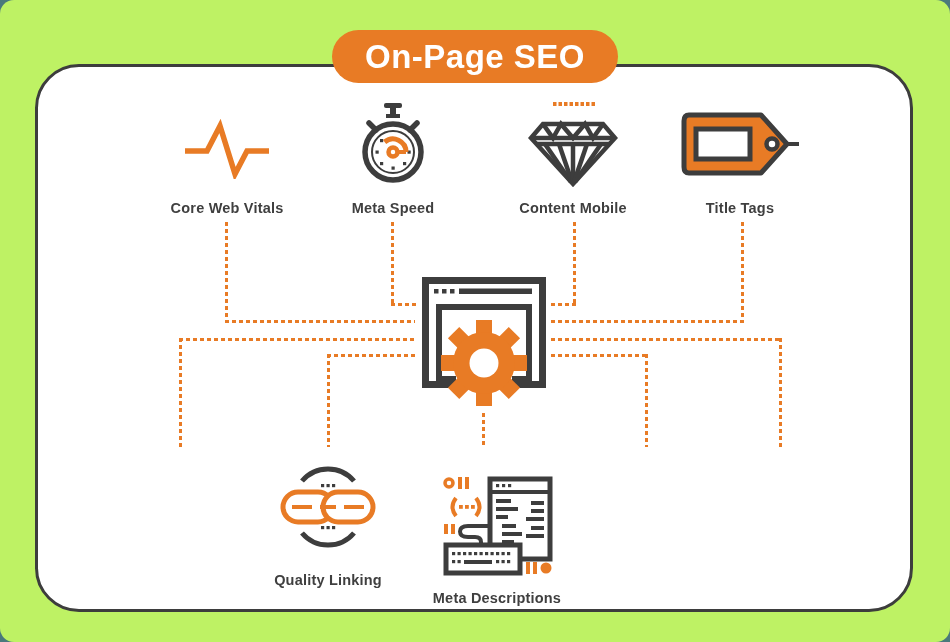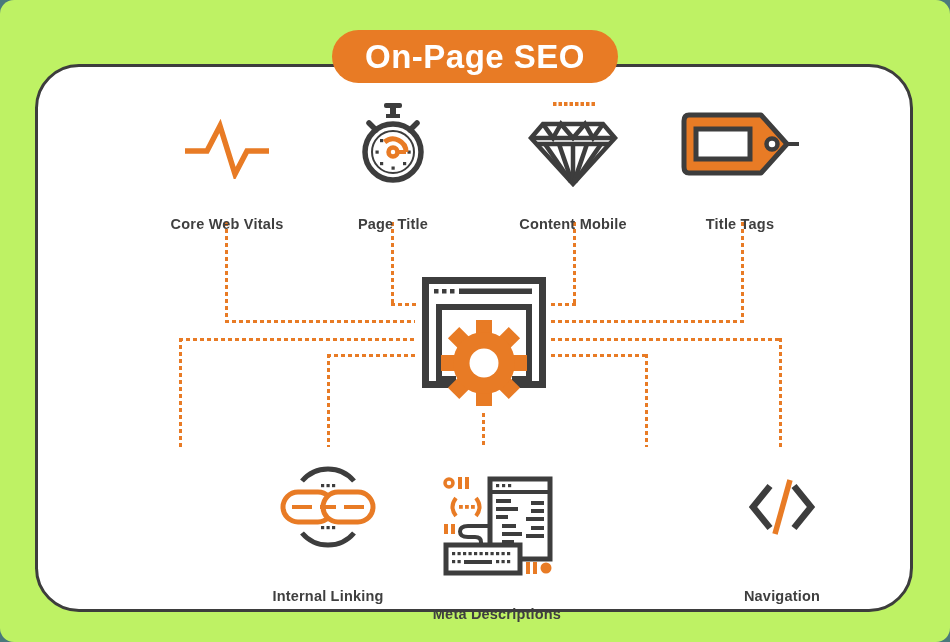--- a/index.html
+++ b/index.html
@@ -17,21 +17,21 @@
   .badge{
     position:absolute;left:50%;top:30px;transform:translateX(-50%);
     width:286px;height:53px;border-radius:27px;background:#e87b25;
     display:flex;align-items:center;justify-content:center;
     color:#ffffff;font-size:33px;font-weight:800;letter-spacing:.5px;
   }
   .node{position:absolute;width:160px;display:flex;flex-direction:column;align-items:center;}
   .icon-slot{height:96px;display:flex;align-items:center;justify-content:center;}
   .icon-slot-b{height:114px;display:flex;align-items:center;justify-content:center;}
   .node-label{
-    margin-top:24px;font-size:14.5px;font-weight:700;color:#3f3f3f;
+    margin-top:8px;font-size:14.5px;font-weight:700;color:#3f3f3f;
     letter-spacing:.2px;white-space:nowrap;text-align:center;
   }
   .conn-h{position:absolute;height:3px;
     background-image:repeating-linear-gradient(90deg,#e87b25 0 4px,transparent 4px 7px);}
   .conn-v{position:absolute;width:3px;
     background-image:repeating-linear-gradient(180deg,#e87b25 0 4px,transparent 4px 7px);}
   .center-icon{position:absolute;left:422px;top:277px;}
   svg{display:block;}
 </style>
 </head>
@@ -86,21 +86,21 @@
         <rect x="24" y="37" width="3.2" height="3.2" fill="#3d3d3d"></rect>
         <rect x="24" y="60" width="3.2" height="3.2" fill="#3d3d3d"></rect>
         <rect x="35.5" y="64.5" width="3.2" height="3.2" fill="#3d3d3d"></rect>
         <rect x="47" y="60" width="3.2" height="3.2" fill="#3d3d3d"></rect>
         <rect x="51.5" y="48.5" width="3.2" height="3.2" fill="#3d3d3d"></rect>
         <path d="M 50 50 A 13 13 0 0 0 28.6 40" stroke="#e87b25" stroke-width="5"></path>
         <line x1="41.5" y1="50" x2="50" y2="50" stroke="#e87b25" stroke-width="4"></line>
         <circle cx="37" cy="50" r="4.5" stroke="#e87b25" stroke-width="4.5"></circle>
       </svg>
     </div>
-    <div class="node-label">Page Title</div>
+    <div class="node-label">Meta Speed</div>
   </div>
 
   <div class="node" style="left:493px;top:96px">
     <div class="icon-slot">
       <svg width="92" height="92" viewBox="0 0 92 92" fill="none">
         <g fill="#e87b25">
           <rect x="26" y="4" width="3.5" height="4"></rect>
             <rect x="31.5" y="4" width="3.5" height="4"></rect>
           <rect x="37" y="4" width="3.5" height="4"></rect>
             <rect x="42.5" y="4" width="3.5" height="4"></rect>
@@ -173,21 +173,21 @@
             <rect x="48.5" y="61" width="3.2" height="3.2"></rect>
             <rect x="54" y="61" width="3.2" height="3.2"></rect>
         </g>
         <rect x="5" y="27" width="50" height="30" rx="15" fill="#ffffff" stroke="#e87b25" stroke-width="5"></rect>
         <rect x="45" y="27" width="50" height="30" rx="15" fill="#ffffff" stroke="#e87b25" stroke-width="5"></rect>
         <line x1="14" y1="42" x2="34" y2="42" stroke="#e87b25" stroke-width="4"></line>
         <line x1="42" y1="42" x2="58" y2="42" stroke="#e87b25" stroke-width="4"></line>
         <line x1="66" y1="42" x2="86" y2="42" stroke="#e87b25" stroke-width="4"></line>
       </svg>
     </div>
-    <div class="node-label">Internal Linking</div>
+    <div class="node-label">Quality Linking</div>
   </div>
 
   <div class="node" style="left:417px;top:468px">
     <div class="icon-slot-b">
       <svg width="118" height="112" viewBox="0 0 118 112" fill="none">
         <rect x="52" y="10" width="60" height="80" fill="#ffffff" stroke="#3d3d3d" stroke-width="5"></rect>
         <rect x="58" y="15" width="3.2" height="3.2" fill="#3d3d3d"></rect>
         <rect x="64" y="15" width="3.2" height="3.2" fill="#3d3d3d"></rect>
         <rect x="70" y="15" width="3.2" height="3.2" fill="#3d3d3d"></rect>
         <line x1="52" y1="23" x2="112" y2="23" stroke="#3d3d3d" stroke-width="4"></line>
@@ -243,24 +243,14 @@
           <rect x="88" y="93" width="4" height="12"></rect>
             <rect x="95" y="93" width="4" height="12"></rect>
         </g>
         <circle cx="108" cy="99" r="5.5" fill="#e87b25"></circle>
       </svg>
     </div>
     <div class="node-label">Meta Descriptions</div>
   </div>
 
 
-  <div class="node" style="left:702px;top:450px">
-    <div class="icon-slot-b">
-      <svg width="72" height="60" viewBox="0 0 72 60" fill="none">
-        <polyline points="24,9 7,30 24,51" stroke="#3d3d3d" stroke-width="6.5" fill="none"></polyline>
-        <polyline points="48,9 65,30 48,51" stroke="#3d3d3d" stroke-width="6.5" fill="none"></polyline>
-        <line x1="44" y1="3" x2="29" y2="57" stroke="#e87b25" stroke-width="5.5"></line>
-      </svg>
-    </div>
-    <div class="node-label">Navigation</div>
-  </div>
 
 </div>
 
 </body></html>

